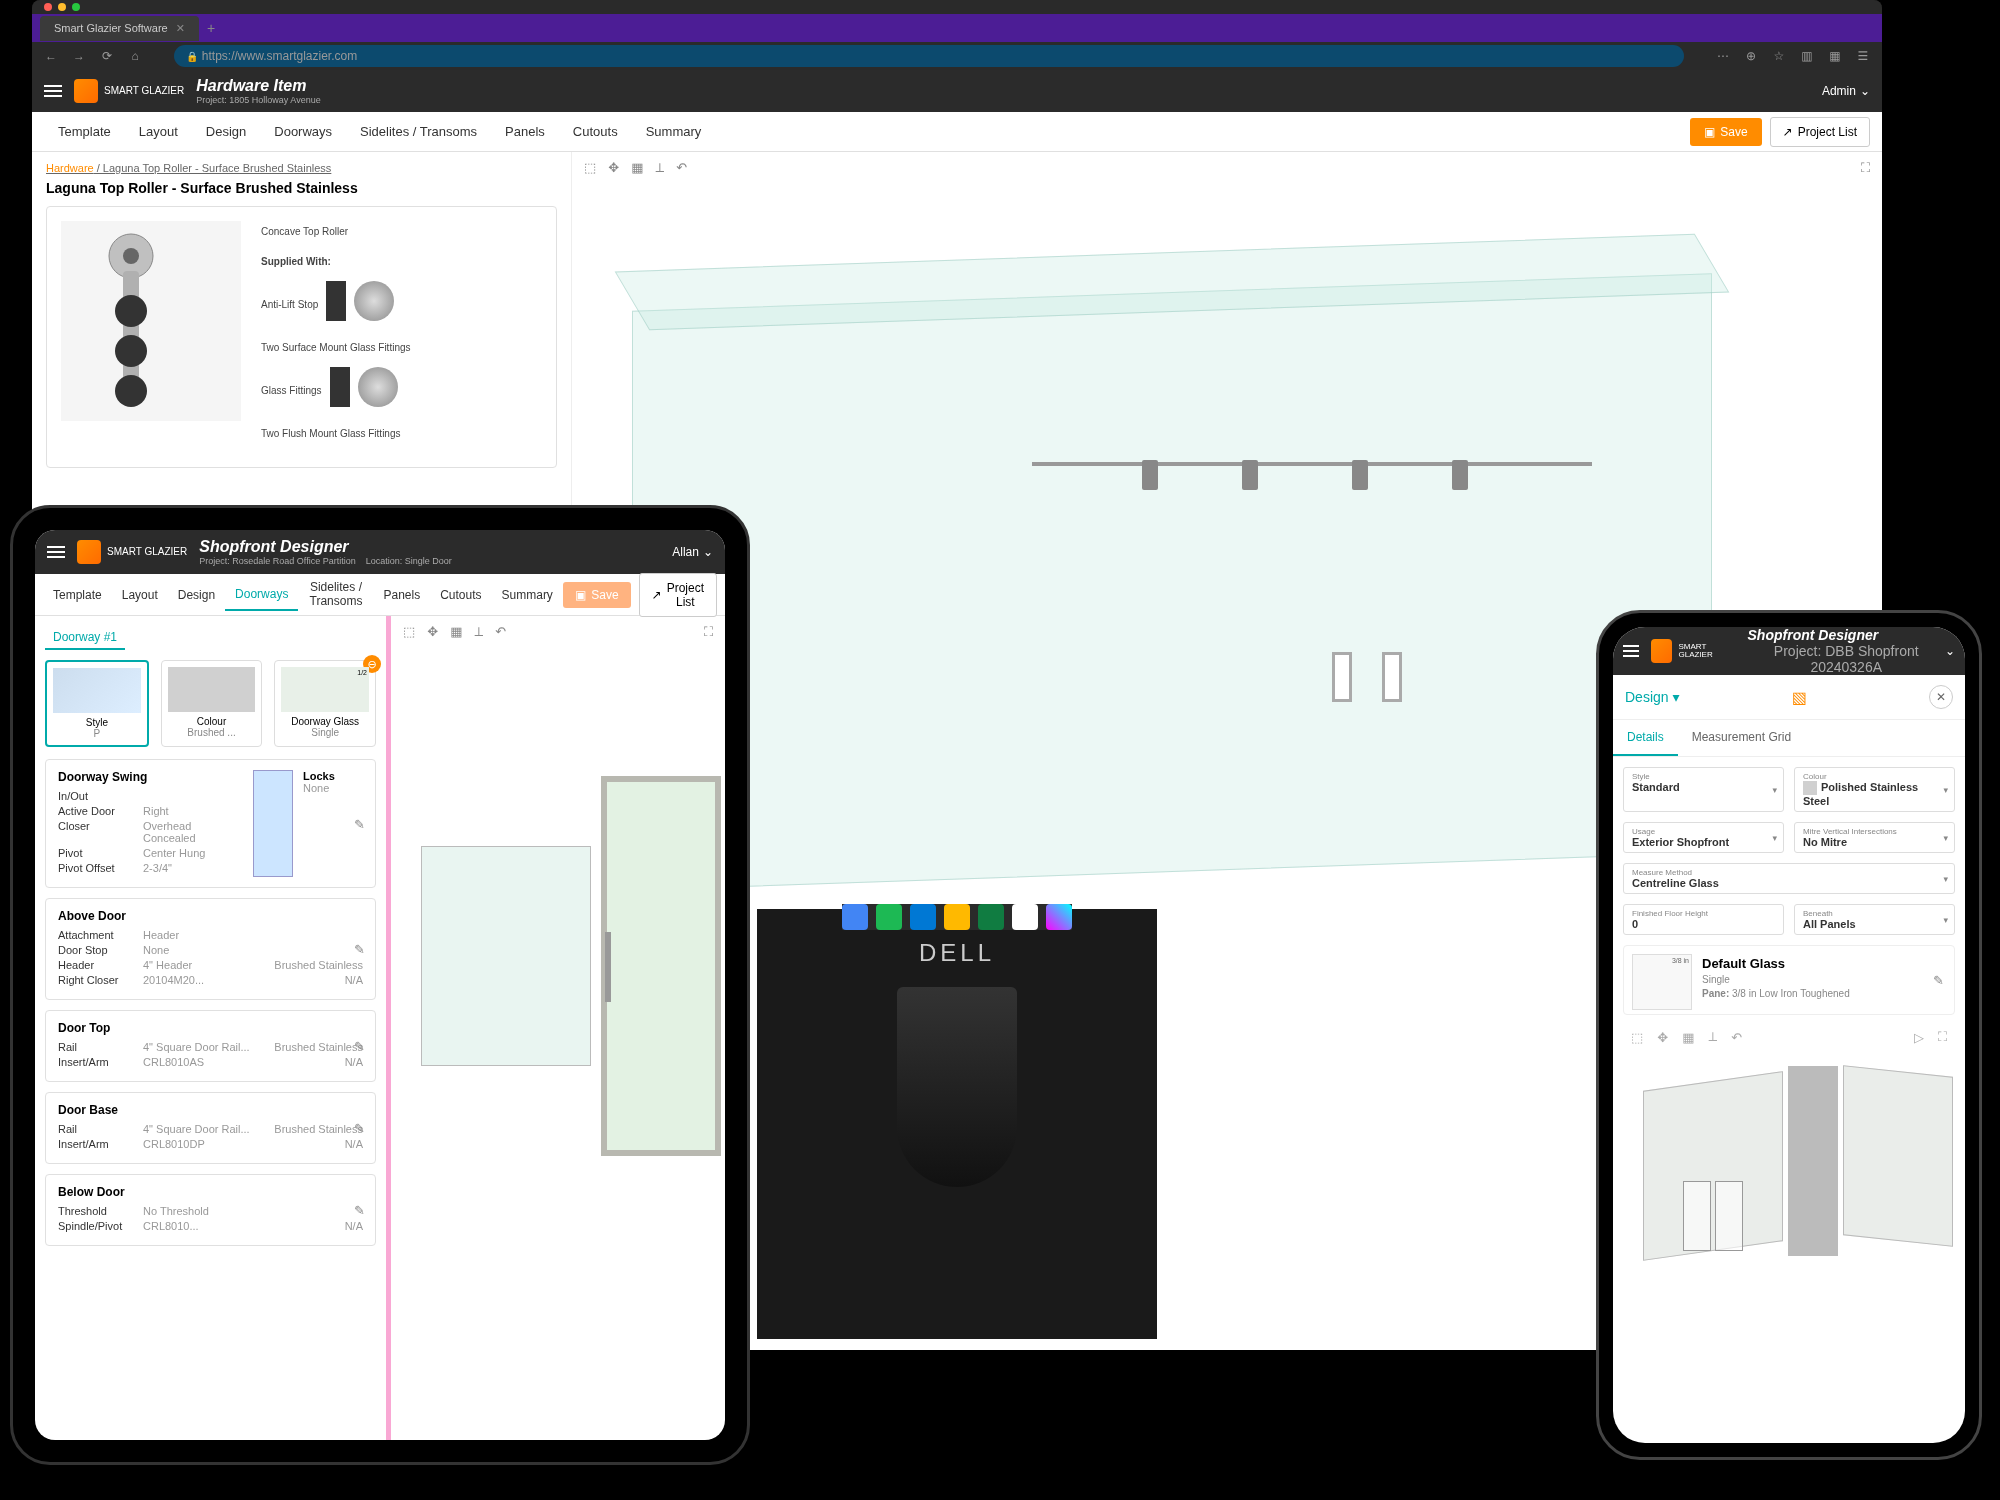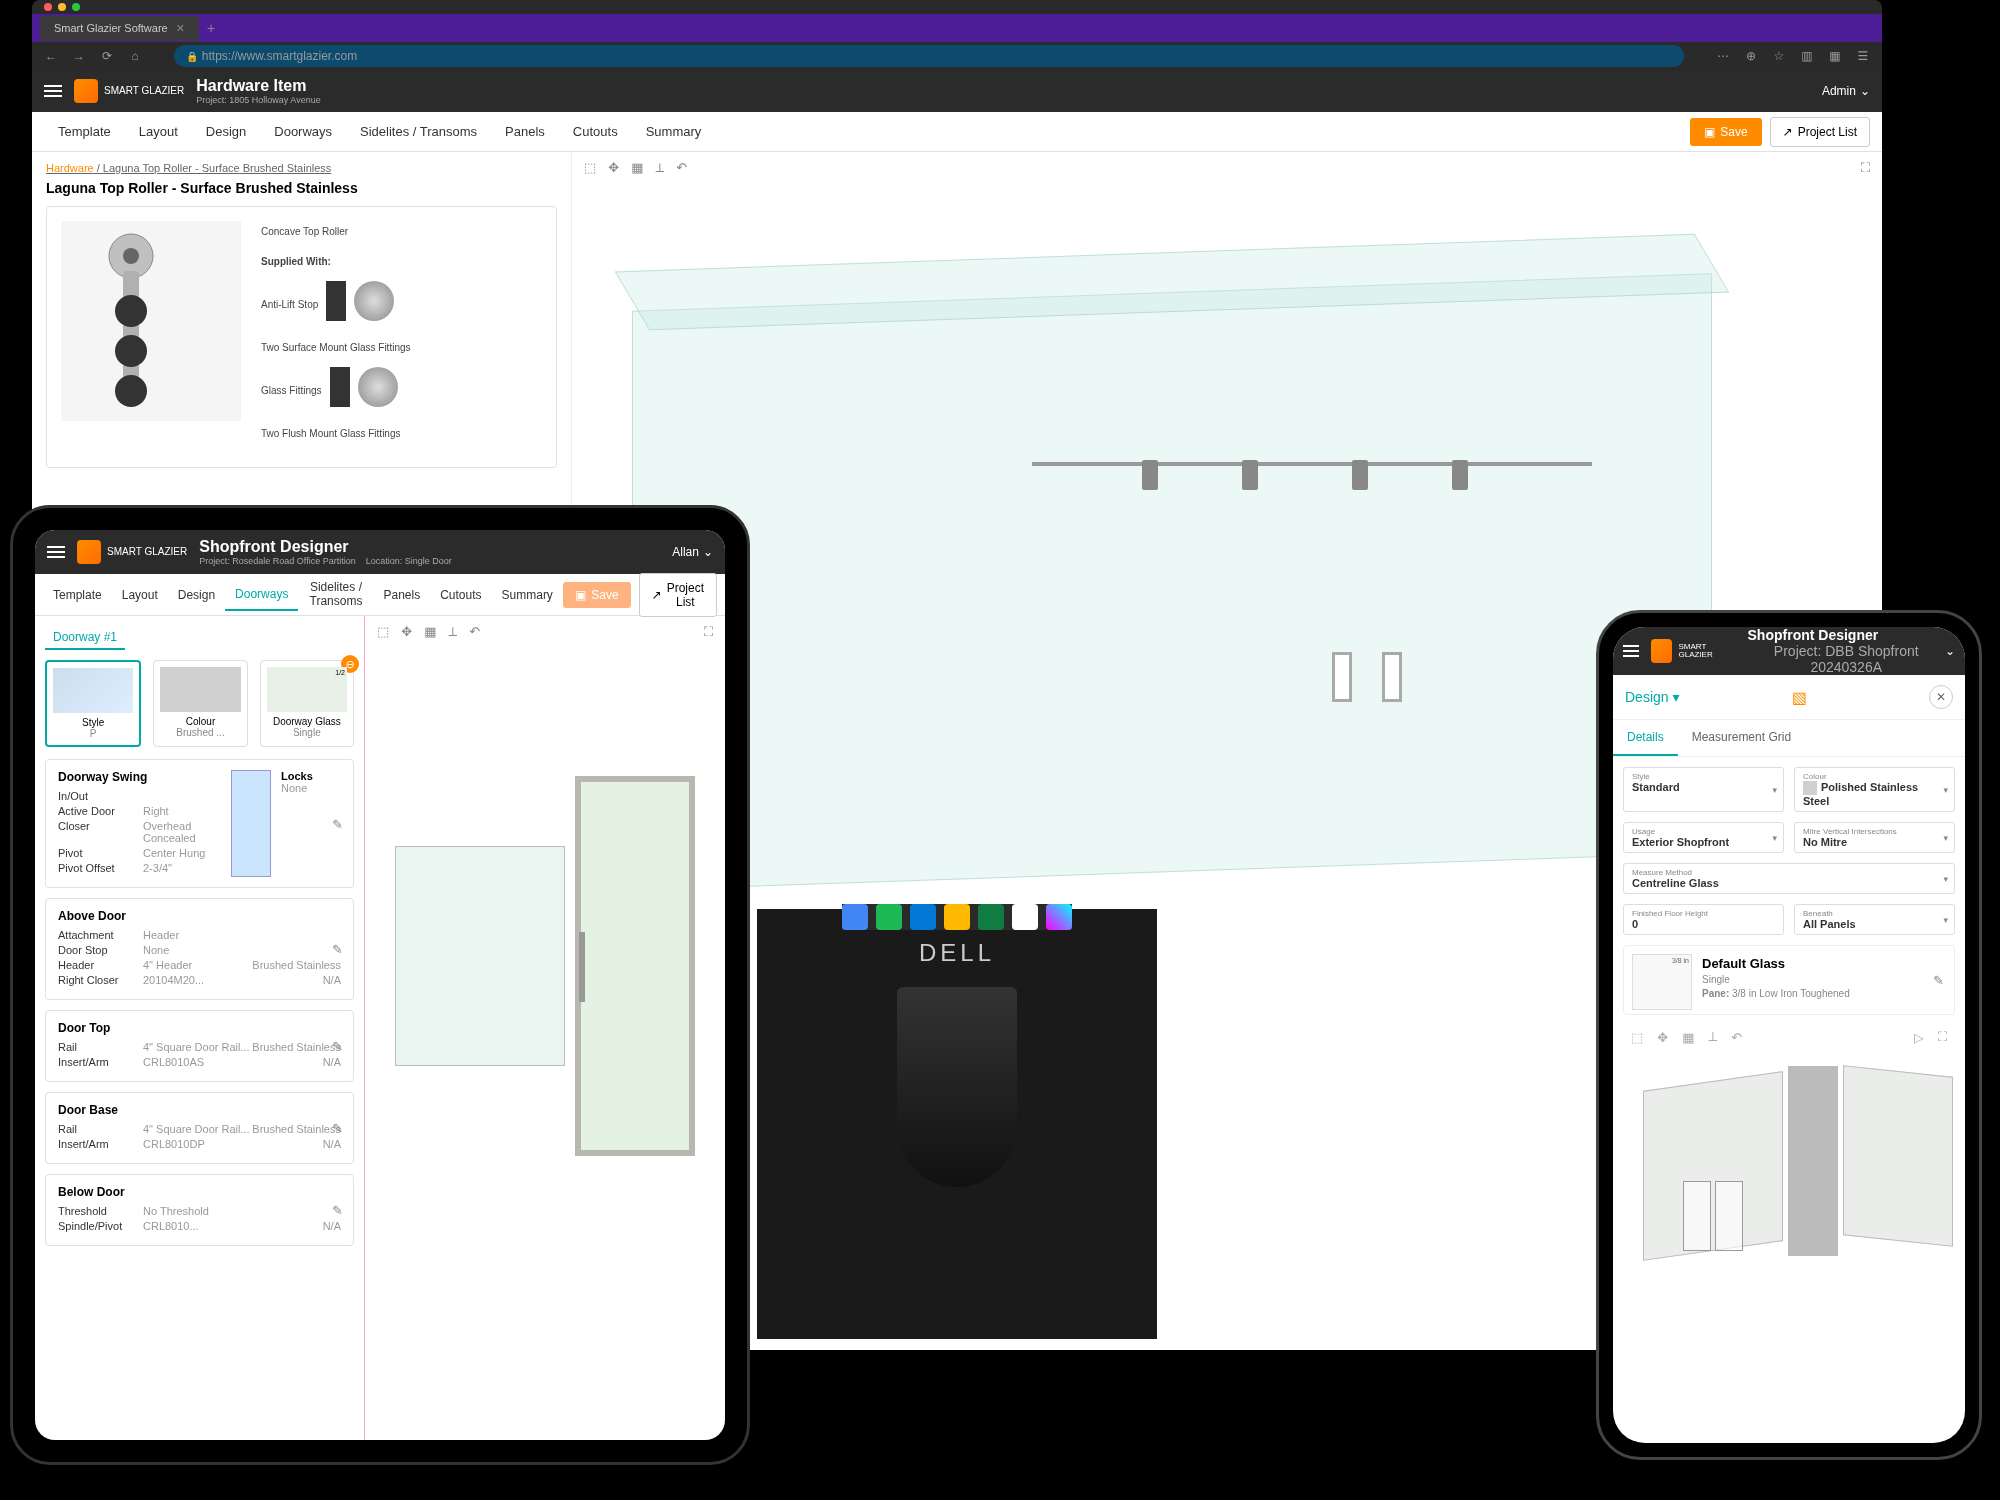--- a/index.html
+++ b/index.html
@@ -19,21 +19,21 @@
 .urlbar .url { background:#0c4a6e; border-radius:12px; padding:4px 12px; flex:1; margin:8px 20px; }
 .urlbar .nav-btn { width:18px; text-align:center; }
 
 
 .app-header { background: #2b2b2b; color: #fff; height: 42px; display: flex; align-items: center; padding: 0 12px; }
 .hamburger { width:18px; display:flex; flex-direction:column; gap:3px; margin-right:12px; cursor:pointer; }
 .hamburger span { height:2px; background:#fff; }
 .logo { display:flex; align-items:center; gap:6px; margin-right:12px; }
 .logo-icon { width:24px; height:24px; background:linear-gradient(135deg,#ff8c00,#ff6b00); border-radius:4px; }
 .logo-text { font-size:10px; line-height:1; }
-.app-title { font-weight:600; font-size:16px; }
+.app-title { font-weight:600; font-size:16px;font-style:italic; }
 .app-sub { font-size:9px; color:#aaa;text-align:center; }
 .admin { margin-left:auto; font-size:12px; display:flex; align-items:center; gap:4px; }
 
 
 .tabs-bar { background:#fff; border-bottom:1px solid #e0e0e0; display:flex; align-items:center; padding:0 12px; height:40px; }
 .tab { padding:10px 14px; font-size:13px; cursor:pointer; color:#333; }
 .tab.active { color:#0aa; border-bottom:2px solid #0aa; }
 .btn-save { margin-left:auto; background:#ff8c00; color:#fff; border:none; padding:7px 14px; border-radius:3px; font-size:12px; display:flex; gap:5px; align-items:center; }
 .btn-proj { background:#fff; border:1px solid #ccc; padding:7px 12px; border-radius:3px; font-size:12px; margin-left:8px; display:flex; gap:5px; align-items:center; }
 
@@ -66,21 +66,21 @@
 .tb-icon { width:26px; height:26px; border-radius:4px; }
 
 
 .tablet { position:absolute; top:505px; left:10px; width:740px; height:960px; background:#000; border-radius:40px; padding:22px; border:3px solid #333; }
 .tablet-screen { background:#fff; width:100%; height:100%; border-radius:20px; overflow:hidden; display:flex; flex-direction:column; }
 .tablet .app-header { height:44px; }
 .tablet .tabs-bar { height:42px; padding:0 8px; }
 .tablet .tab { padding:8px 10px; font-size:12px; }
 .tablet .btn-save { background:#ffb380; padding:6px 12px; }
 .tablet-content { flex:1; display:flex; overflow:hidden; }
-.tablet-left { width:330px; padding:10px; overflow-y:auto; border-right:1px solid #f9a8d4; }
+.tablet-left { width:356px; padding:10px; overflow-y:auto; border-right:5px solid #f9a8d4; }
 .tablet-right { flex:1; position:relative; }
 .doorway-badge { color:#0aa; font-size:12px; border-bottom:2px solid #0aa; padding:4px 8px; display:inline-block; margin-bottom:10px; }
 .option-row { display:flex; gap:12px; margin-bottom:12px; position:relative; }
 .opt-card { border:1px solid #ddd; border-radius:4px; padding:6px; text-align:center; font-size:10px; flex:1; position:relative; }
 .opt-card.selected { border:2px solid #0aa; }
 .opt-swatch { width:100%; height:45px; margin-bottom:4px; }
 .opt-swatch.glass { background:linear-gradient(135deg,#cde,#def); }
 .opt-swatch.steel { background:#d0d0d0; }
 .opt-swatch.single { background:#e8f0e8; position:relative; }
 .opt-swatch.single::after { content:"1/2"; position:absolute; top:2px; right:2px; font-size:7px; }

